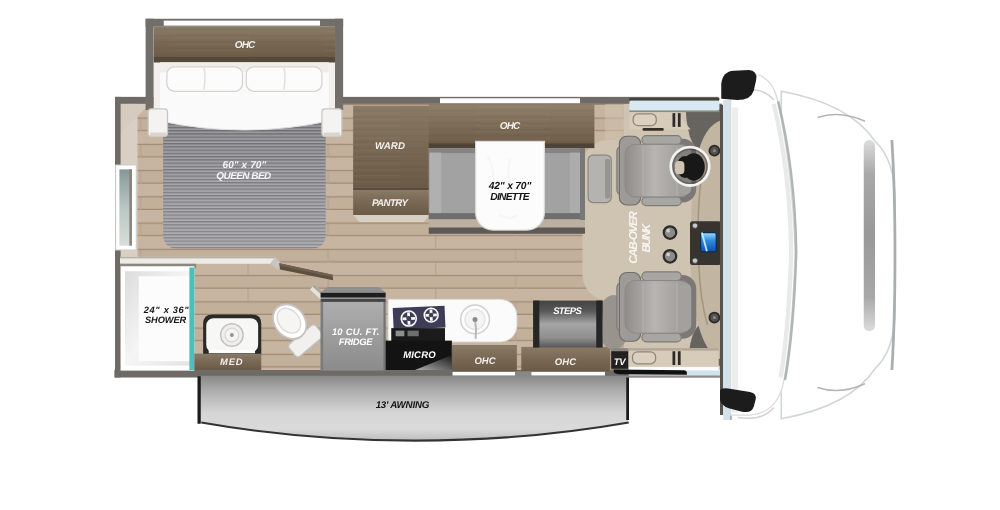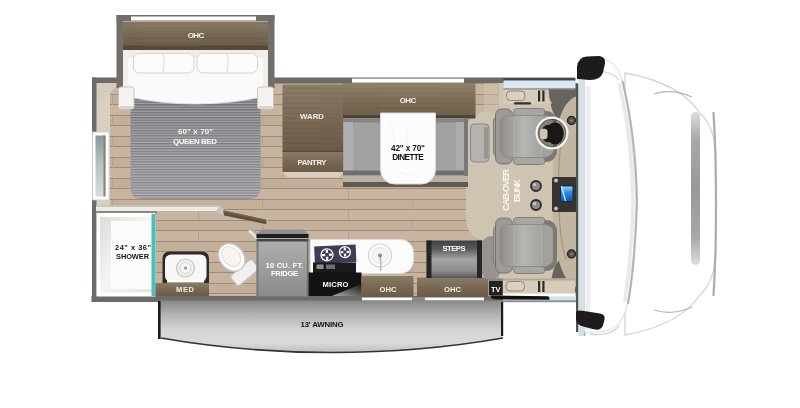--- a/index.html
+++ b/index.html
@@ -1,16 +1,16 @@
 <!DOCTYPE html>
 <html><head>
 <meta charset="utf-8">
 <style>
 html,body{margin:0;padding:0;background:#fff;}
-#wrap{position:relative;width:800px;height:408px;overflow:hidden;background:#fff;}
+#wrap{position:relative;width:800px;height:408px;overflow:hidden;background:#fff;font-style:italic;}
 text{font-family:"Liberation Sans",sans-serif;font-weight:bold;}
 </style>
 </head>
 <body>
 <div id="wrap">
 <svg width="800" height="408" viewBox="0 0 800 408">
 <defs>
 <pattern id="pl" patternUnits="userSpaceOnUse" width="150" height="21">
   <rect width="150" height="21" fill="#c3b09b"></rect>
   <rect y="0" width="150" height="10" fill="#c8b5a1"></rect>

